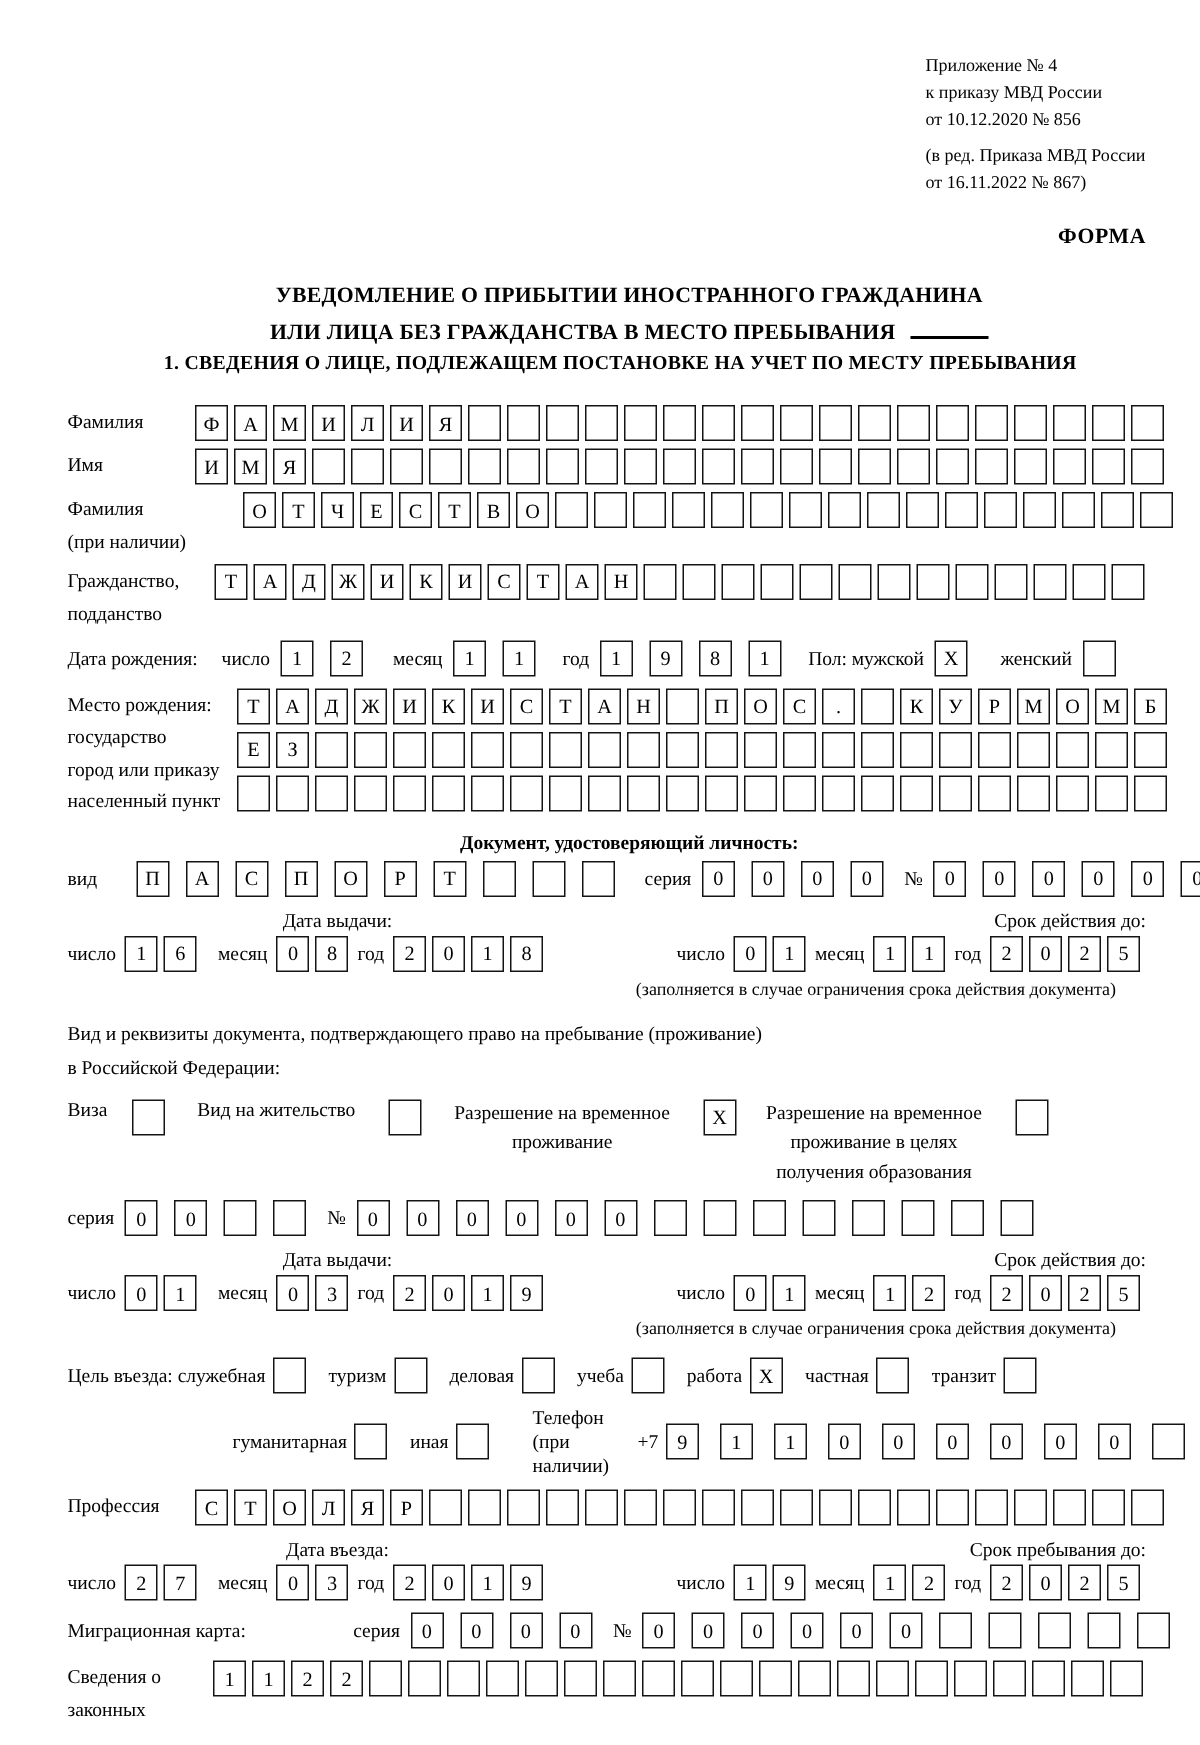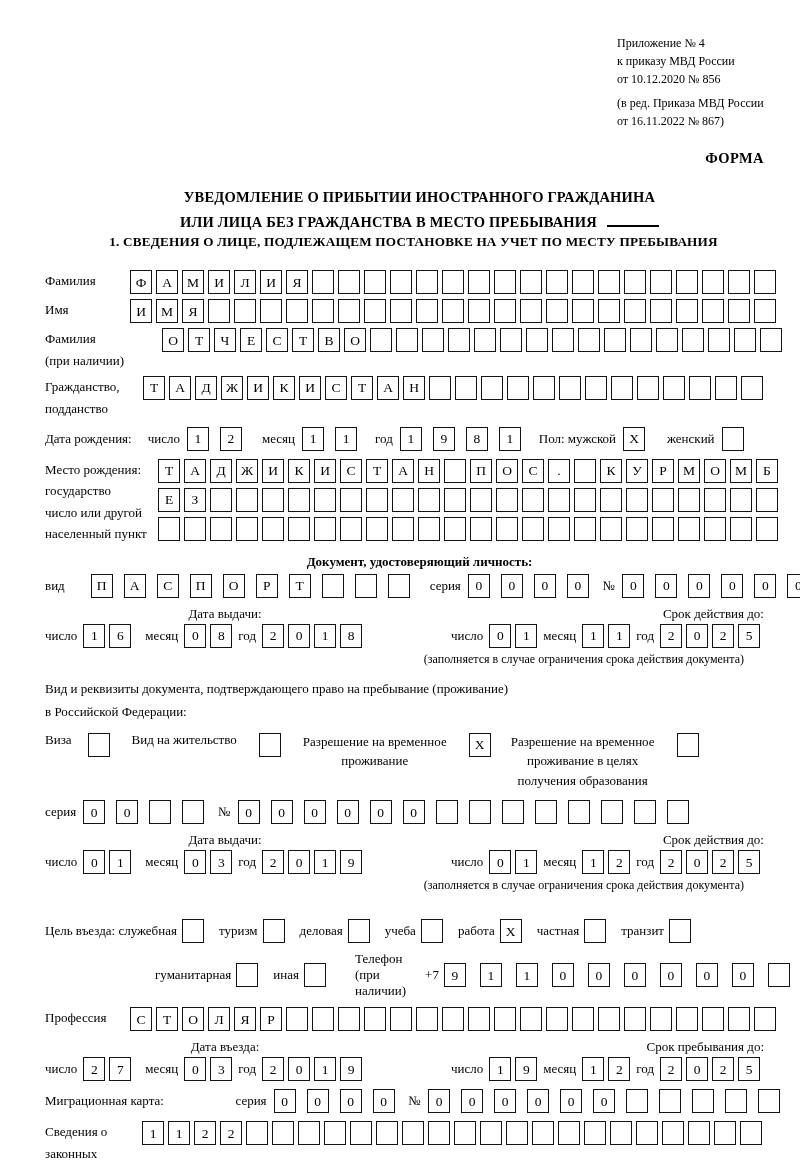--- a/index.html
+++ b/index.html
@@ -41,21 +41,21 @@
   .dates-row .g2{margin-left:46px}
   .note{font-size:12px;text-align:right;padding-right:50px;margin-top:4px}
 
   .para{font-size:13px;margin-top:10px;line-height:1.8}
 
   .permits{display:flex;align-items:flex-start;margin-top:8px;font-size:13px}
   .permits .cbi{display:flex;align-items:flex-start}
   .permits .cbi .cell{margin-left:10px;margin-top:1px}
   .txt-c{text-align:center;line-height:1.5}
 
-  .purpose{display:flex;align-items:center;font-size:13px;margin-top:26px;flex-wrap:nowrap}
+  .purpose{display:flex;align-items:center;font-size:13px;margin-top:12px;flex-wrap:nowrap}
   .purpose>span{margin-right:5px}
   .purpose .cell{margin-right:10px}
 
   .reps-right .boxes{margin-bottom:6px}
 </style>
 </head>
 <body>
 
 <div class="page">
 
@@ -232,21 +232,21 @@
     <span style="margin-left:8px">женский</span>
     <span class="boxes">
         <span class="cell"></span>
       </span>
   </div>
 
   <div class="row mt8">
     <div class="lbl w113">
       <div>Место рождения:</div>
       <div>государство</div>
-      <div>число или другой</div>
+      <div>город или приказу</div>
       <div>населенный пункт</div>
     </div>
     <div class="bp-right">
       <div class="boxes">
           <span class="cell">Т</span>
           <span class="cell">А</span>
           <span class="cell">Д</span>
           <span class="cell">Ж</span>
           <span class="cell">И</span>
           <span class="cell">К</span>

